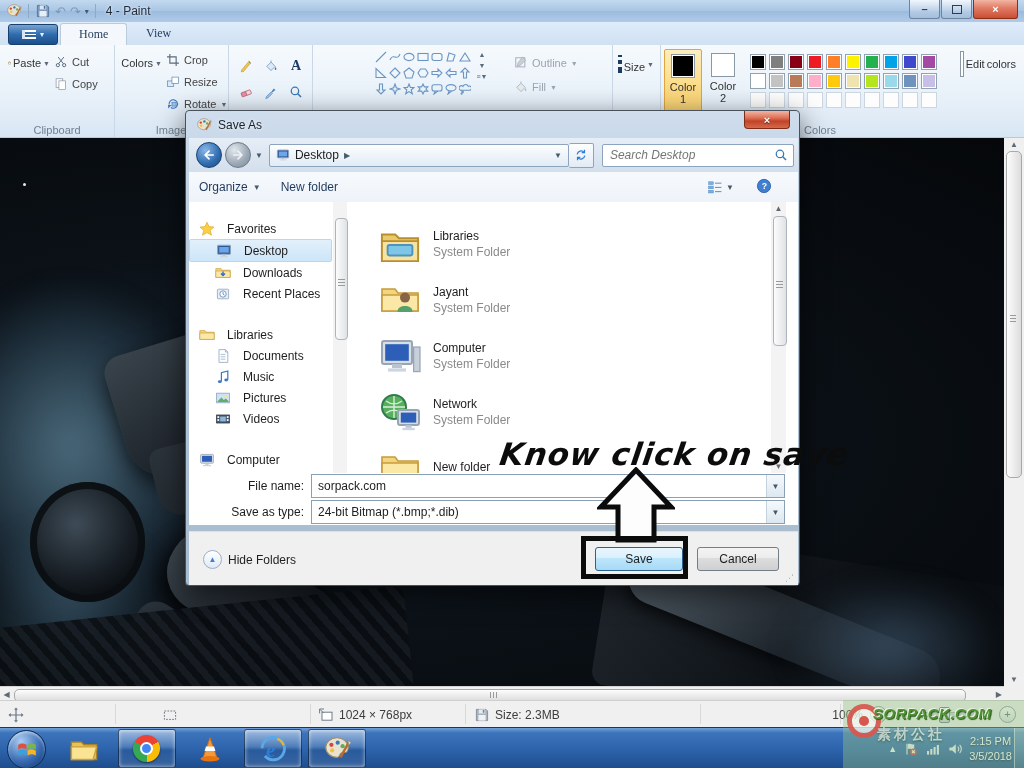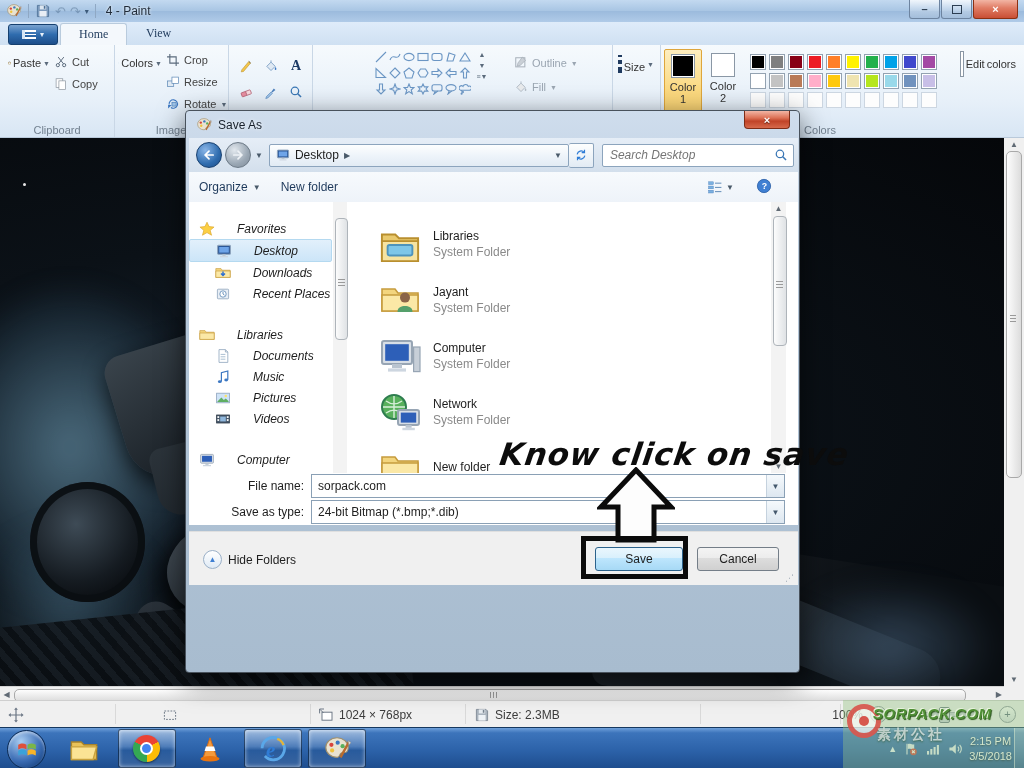--- a/index.html
+++ b/index.html
@@ -121,21 +121,21 @@
     box-shadow:inset 0 0 4px rgba(255,255,255,.6);}
   .tbico{width:28px;height:28px;}
   .tray{position:absolute;right:10px;top:0;height:41px;display:flex;align-items:center;gap:6px;color:#fff;}
   .tray-glyph{width:16px;height:16px;}
   .tray-arrow{color:#eef4fb;font-size:9px;}
   .clock{text-align:center;font-size:11px;color:#fff;text-shadow:0 1px 2px rgba(0,0,0,.7);line-height:1.35;}
   .showdesk{position:absolute;right:0;top:0;width:9px;height:41px;border-left:1px solid rgba(255,255,255,.55);
     background:linear-gradient(rgba(255,255,255,.25),rgba(255,255,255,.05));}
 
   
-  .dialog{position:absolute;left:185px;top:110px;width:615px;height:563px;z-index:5;
+  .dialog{position:absolute;left:185px;top:110px;width:615px;height:476px;z-index:5;
     border:1px solid #49525c;border-radius:4px;box-sizing:border-box;
     background:linear-gradient(#cfdded,#b6c8da 30%,#a8bccf);
     box-shadow:0 8px 28px rgba(0,0,0,.6);}
   .dlg-title{position:absolute;left:0;top:0;width:100%;height:27px;display:flex;align-items:center;gap:6px;
     padding-left:10px;box-sizing:border-box;color:#17202b;text-shadow:0 0 4px rgba(255,255,255,.95);}
   .dlg-close{position:absolute;right:9px;top:0;width:44px;height:17px;border:1px solid #7e2c17;border-top:none;
     border-radius:0 0 4px 4px;background:linear-gradient(#f2b5a4,#dd7257 40%,#c04328 60%,#d6694b);
     color:#fff;font-weight:bold;font-size:11px;display:flex;align-items:center;justify-content:center;
     text-shadow:0 1px 1px rgba(0,0,0,.5);}
   .dlg-nav{position:absolute;left:3px;top:27px;width:609px;height:34px;display:flex;align-items:center;
@@ -153,21 +153,21 @@
     background:linear-gradient(#fdfefe,#e2ebf4);display:flex;align-items:center;justify-content:center;}
   .searchbox{height:23px;width:192px;margin-left:8px;border:1px solid #8ca4bd;border-radius:2px;background:#fff;
     display:flex;align-items:center;padding:0 5px;box-sizing:border-box;}
   .searchbox input{flex:1;border:none;outline:none;font-style:italic;color:#8d9aa7;font-size:12px;
     font-family:"Liberation Sans",sans-serif;background:transparent;min-width:0;}
   .dlg-toolbar{position:absolute;left:3px;top:61px;width:609px;height:30px;display:flex;align-items:center;
     background:linear-gradient(#f7fafd,#eef3f9);border-bottom:1px solid #dfe5ec;color:#1e395b;}
   .tb-item{display:flex;align-items:center;gap:5px;padding:0 10px;height:22px;}
   .dlg-body{position:absolute;left:3px;top:91px;width:609px;height:271px;background:#fff;overflow:hidden;}
   #dlg-sidebar{position:absolute;left:0;top:0;width:143px;height:271px;padding-top:16px;box-sizing:border-box;}
-  .sbi{height:21px;display:flex;align-items:center;gap:22px;padding-left:10px;white-space:nowrap;font-style:italic;}
+  .sbi{height:21px;display:flex;align-items:center;gap:12px;padding-left:10px;white-space:nowrap;}
   .sbi.ind{padding-left:26px;}
   .sbi.gap{margin-top:20px;}
   .sbi.sel{background:linear-gradient(#e2f0fb,#cce5f8);border:1px solid #b4d9f0;border-radius:2px;}
   .sbico{width:16px;height:16px;flex:0 0 16px;}
   .sb-scroll{position:absolute;left:144px;top:0;width:14px;height:271px;background:#f3f3f3;}
   .sb-thumb{position:absolute;left:1.5px;top:16px;width:11px;height:120px;border:1px solid #aeb4ba;border-radius:4px;
     background:linear-gradient(90deg,#fcfcfc,#dfe2e5);}
   .sb-thumb:after{content:"";position:absolute;top:50%;left:2px;width:7px;height:7px;
     background:repeating-linear-gradient(#9a9a9a 0 1px,transparent 1px 3px);}
   #dlg-files{position:absolute;left:162px;top:0;width:418px;height:271px;padding-top:14px;box-sizing:border-box;}

